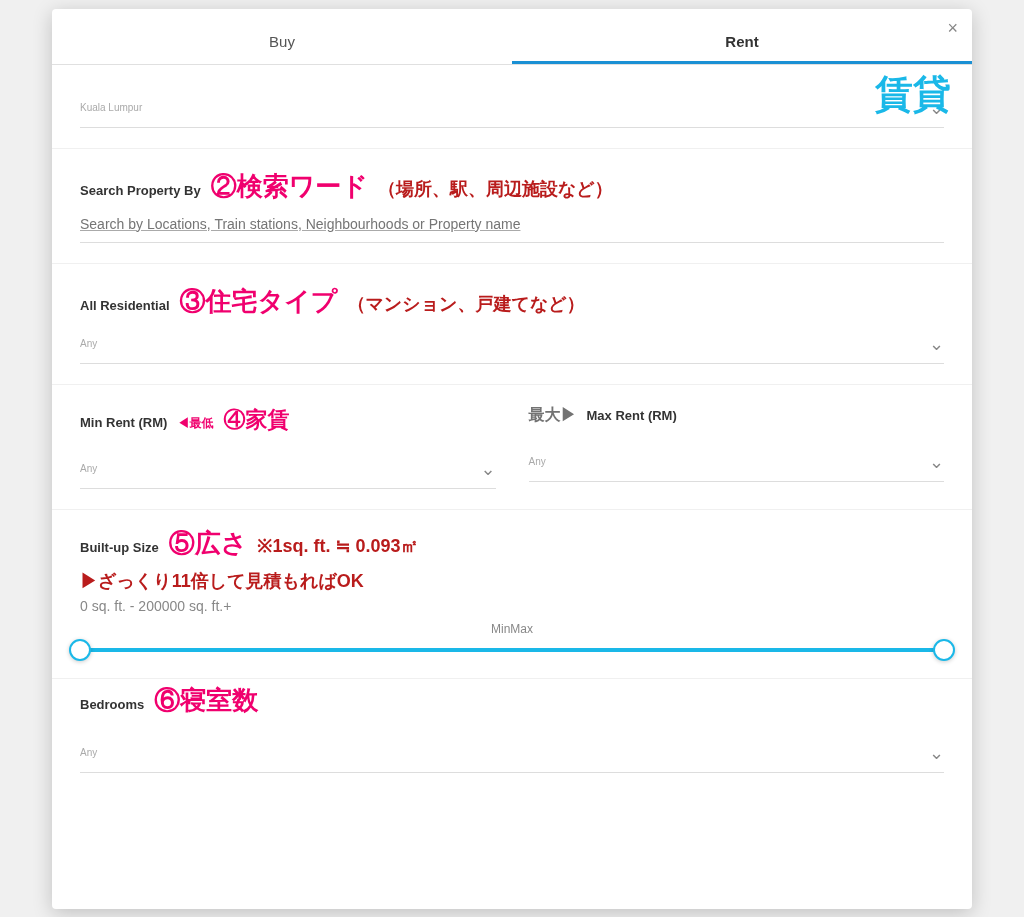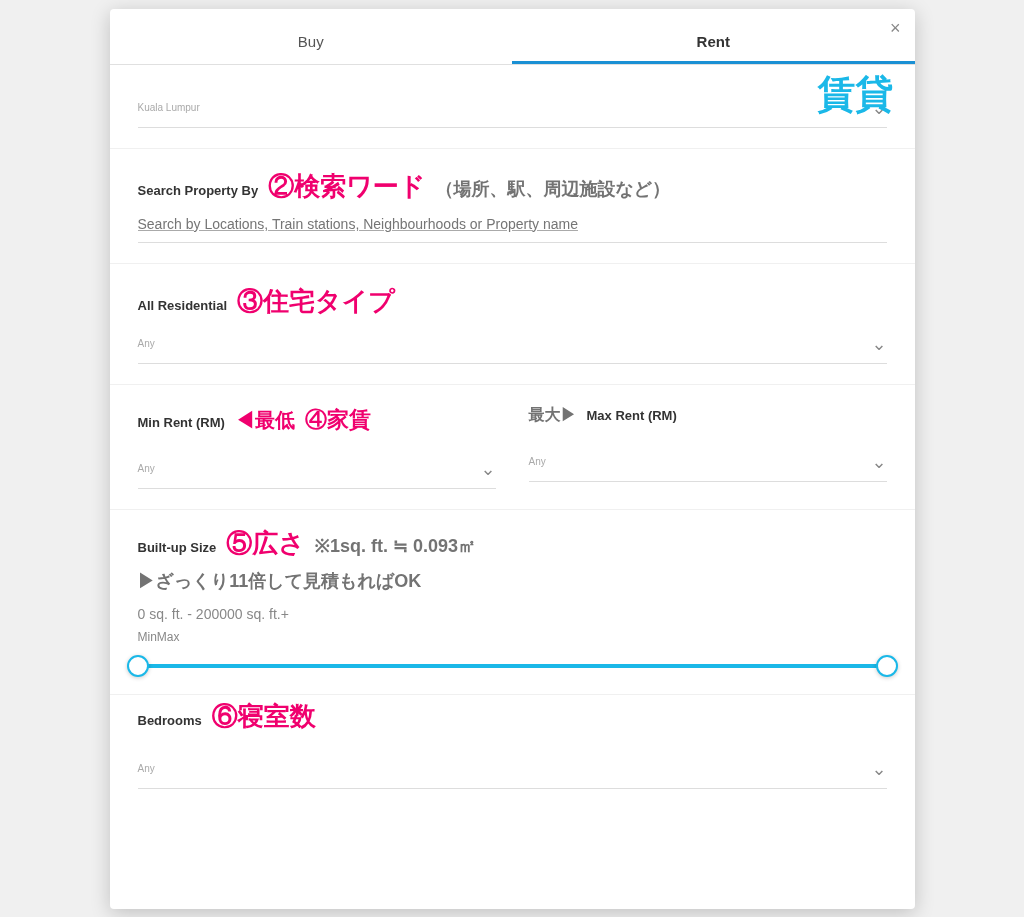--- a/index.html
+++ b/index.html
@@ -6,21 +6,21 @@
     body {
       font-family: -apple-system, BlinkMacSystemFont, 'Segoe UI', sans-serif;
       background: #f0f0f0;
       display: flex;
       justify-content: center;
       align-items: center;
       min-height: 100vh;
     }
     .modal {
       background: #fff;
-      width: 805px;
+      width: 920px;
       min-height: 900px;
       border-radius: 4px;
       box-shadow: 0 4px 20px rgba(0,0,0,0.2);
       position: relative;
       overflow: hidden;
     }
     .close-btn {
       position: absolute;
       top: 10px;
       right: 14px;
@@ -78,21 +78,21 @@
     }
     .annotation {
       font-size: 26px;
       font-weight: bold;
       color: #f0006e;
       display: inline;
     }
     .annotation-sub {
       font-size: 18px;
       font-weight: bold;
-      color: #737373;
+      color: #b91c1c;
       display: inline;
     }
     .dropdown-row {
       display: flex;
       align-items: center;
       justify-content: space-between;
       border-bottom: 1px solid #ddd;
       padding: 12px 0 8px 0;
       cursor: pointer;
     }
@@ -139,24 +139,24 @@
       flex-wrap: wrap;
       margin-bottom: 6px;
     }
     .size-range {
       font-size: 14px;
       color: #888;
       margin-bottom: 8px;
     }
     .slider-labels {
       display: flex;
-      justify-content: flex-start;
+      justify-content: center;
       font-size: 12px;
       color: #888;
-      margin-bottom: 20px;
+      margin-bottom: 12px;
     }
     .slider-track {
       position: relative;
       height: 4px;
       background: #e0e0e0;
       border-radius: 2px;
       margin: 8px 0 16px;
     }
     .slider-fill {
       position: absolute;
@@ -219,33 +219,34 @@
       <span class="annotation">②検索ワード</span>
       <span class="annotation-sub">（場所、駅、周辺施設など）</span>
     </div>
     <input class="search-input" type="text" placeholder="Search by Locations, Train stations, Neighbourhoods or Property name" style="">
   </div>
 
   <div class="section">
     <div class="header-row">
       <span class="section-label">All Residential</span>
       <span class="annotation">③住宅タイプ</span>
+      <span class="annotation-sub">（マンション、戸建てなど）</span>
     </div>
     <div class="dropdown-row">
       <span class="dropdown-val">Any</span>
       <span class="chevron">⌄</span>
     </div>
   </div>
 
   <div class="section">
     <div class="rent-row" style="align-items:flex-start;">
       <div class="rent-col">
         <div class="header-row" style="margin-bottom:8px;">
           <span class="section-label">Min Rent (RM)</span>
-          <span class="annotation" style="font-size:20px;color:#f0006e;">◀最低</span>
+          <span class="annotation" style="font-size:12px;color:#f0006e;">◀最低</span>
           <span class="annotation" style="font-size:22px;">④家賃</span>
         </div>
         <div class="dropdown-row">
           <span class="dropdown-val">Any</span>
           <span class="chevron">⌄</span>
         </div>
       </div>
       <div class="rent-col">
         <div class="header-row" style="margin-bottom:8px;">
           <span class="annotation" style="font-size:16px;color:#737373;">最大▶</span>
@@ -258,21 +259,21 @@
       </div>
     </div>
   </div>
 
   <div class="slider-section">
     <div class="slider-header">
       <span class="section-label">Built-up Size</span>
       <span class="annotation">⑤広さ</span>
       <span class="annotation-sub">※1sq. ft. ≒ 0.093㎡</span>
     </div>
-    <div style="margin-bottom:13px;">
+    <div style="margin-bottom:5px;">
       <span class="annotation-sub">▶ざっくり11倍して見積もればOK</span>
     </div>
     <div class="size-range">0 sq. ft. - 200000 sq. ft.+</div>
     <div class="slider-labels">
       <span>Min</span>
       <span>Max</span>
     </div>
     <div class="slider-track">
       <div class="slider-fill"></div>
       <div class="slider-thumb left"></div>

